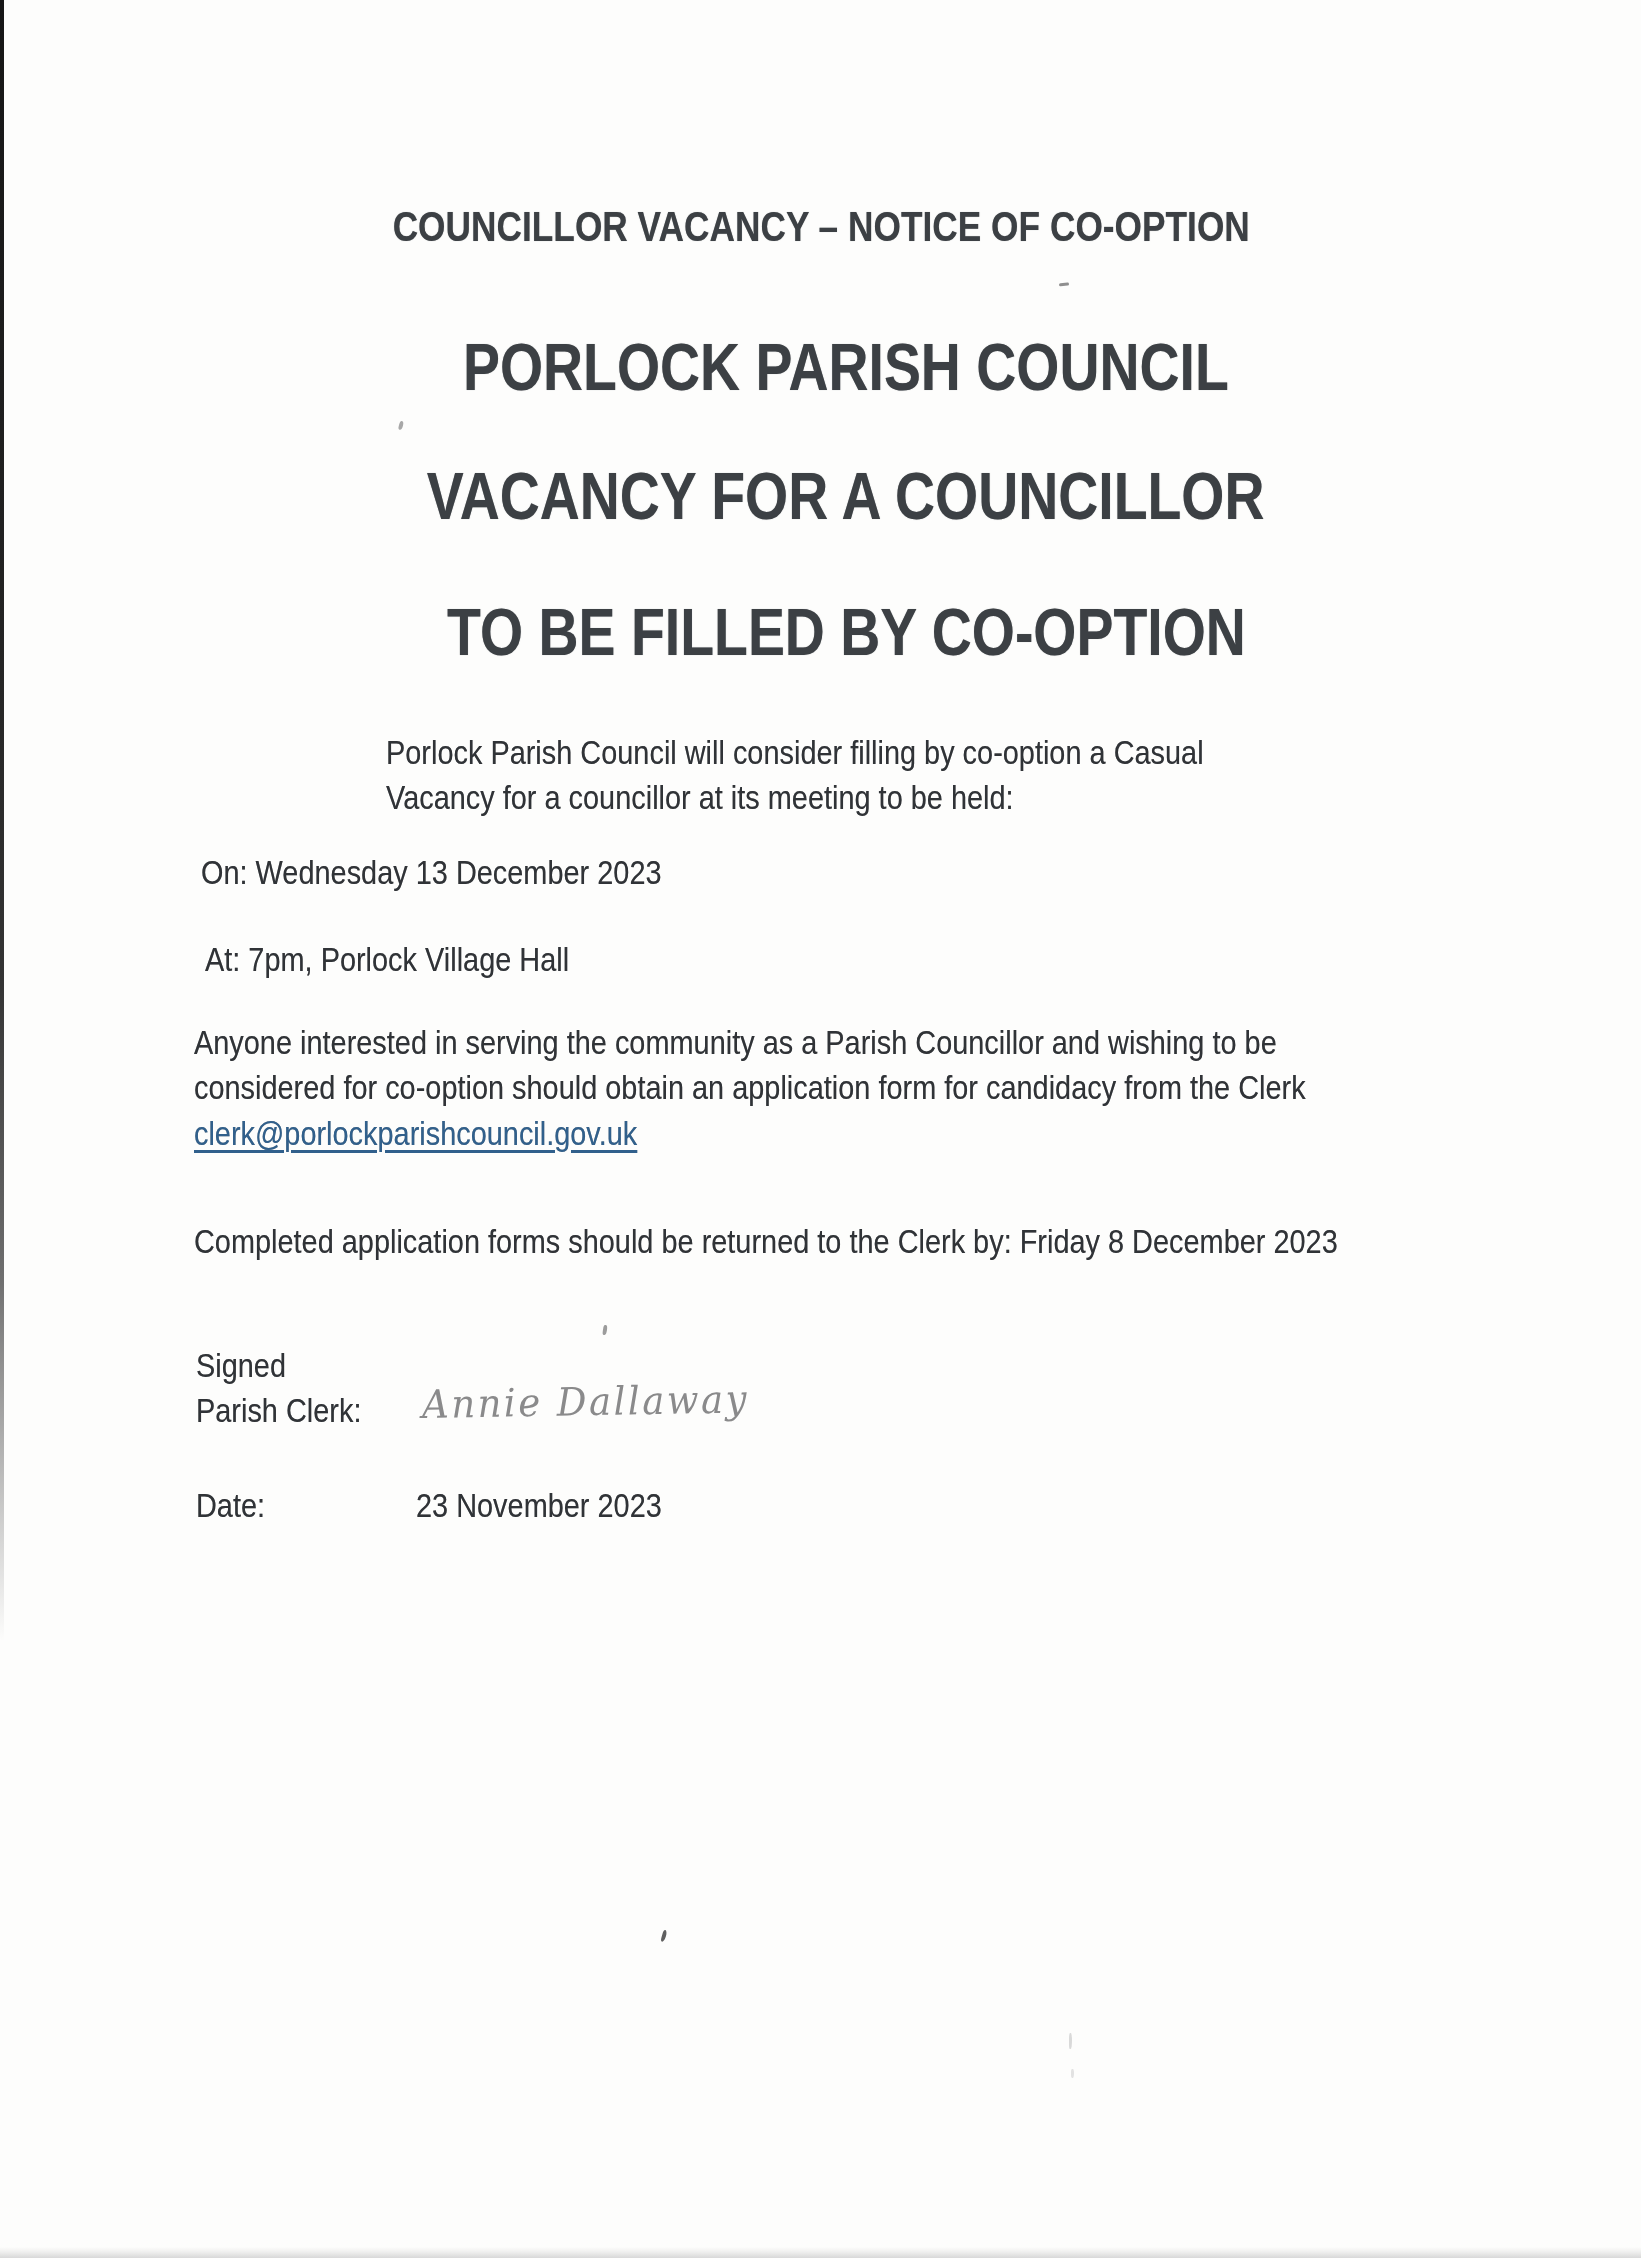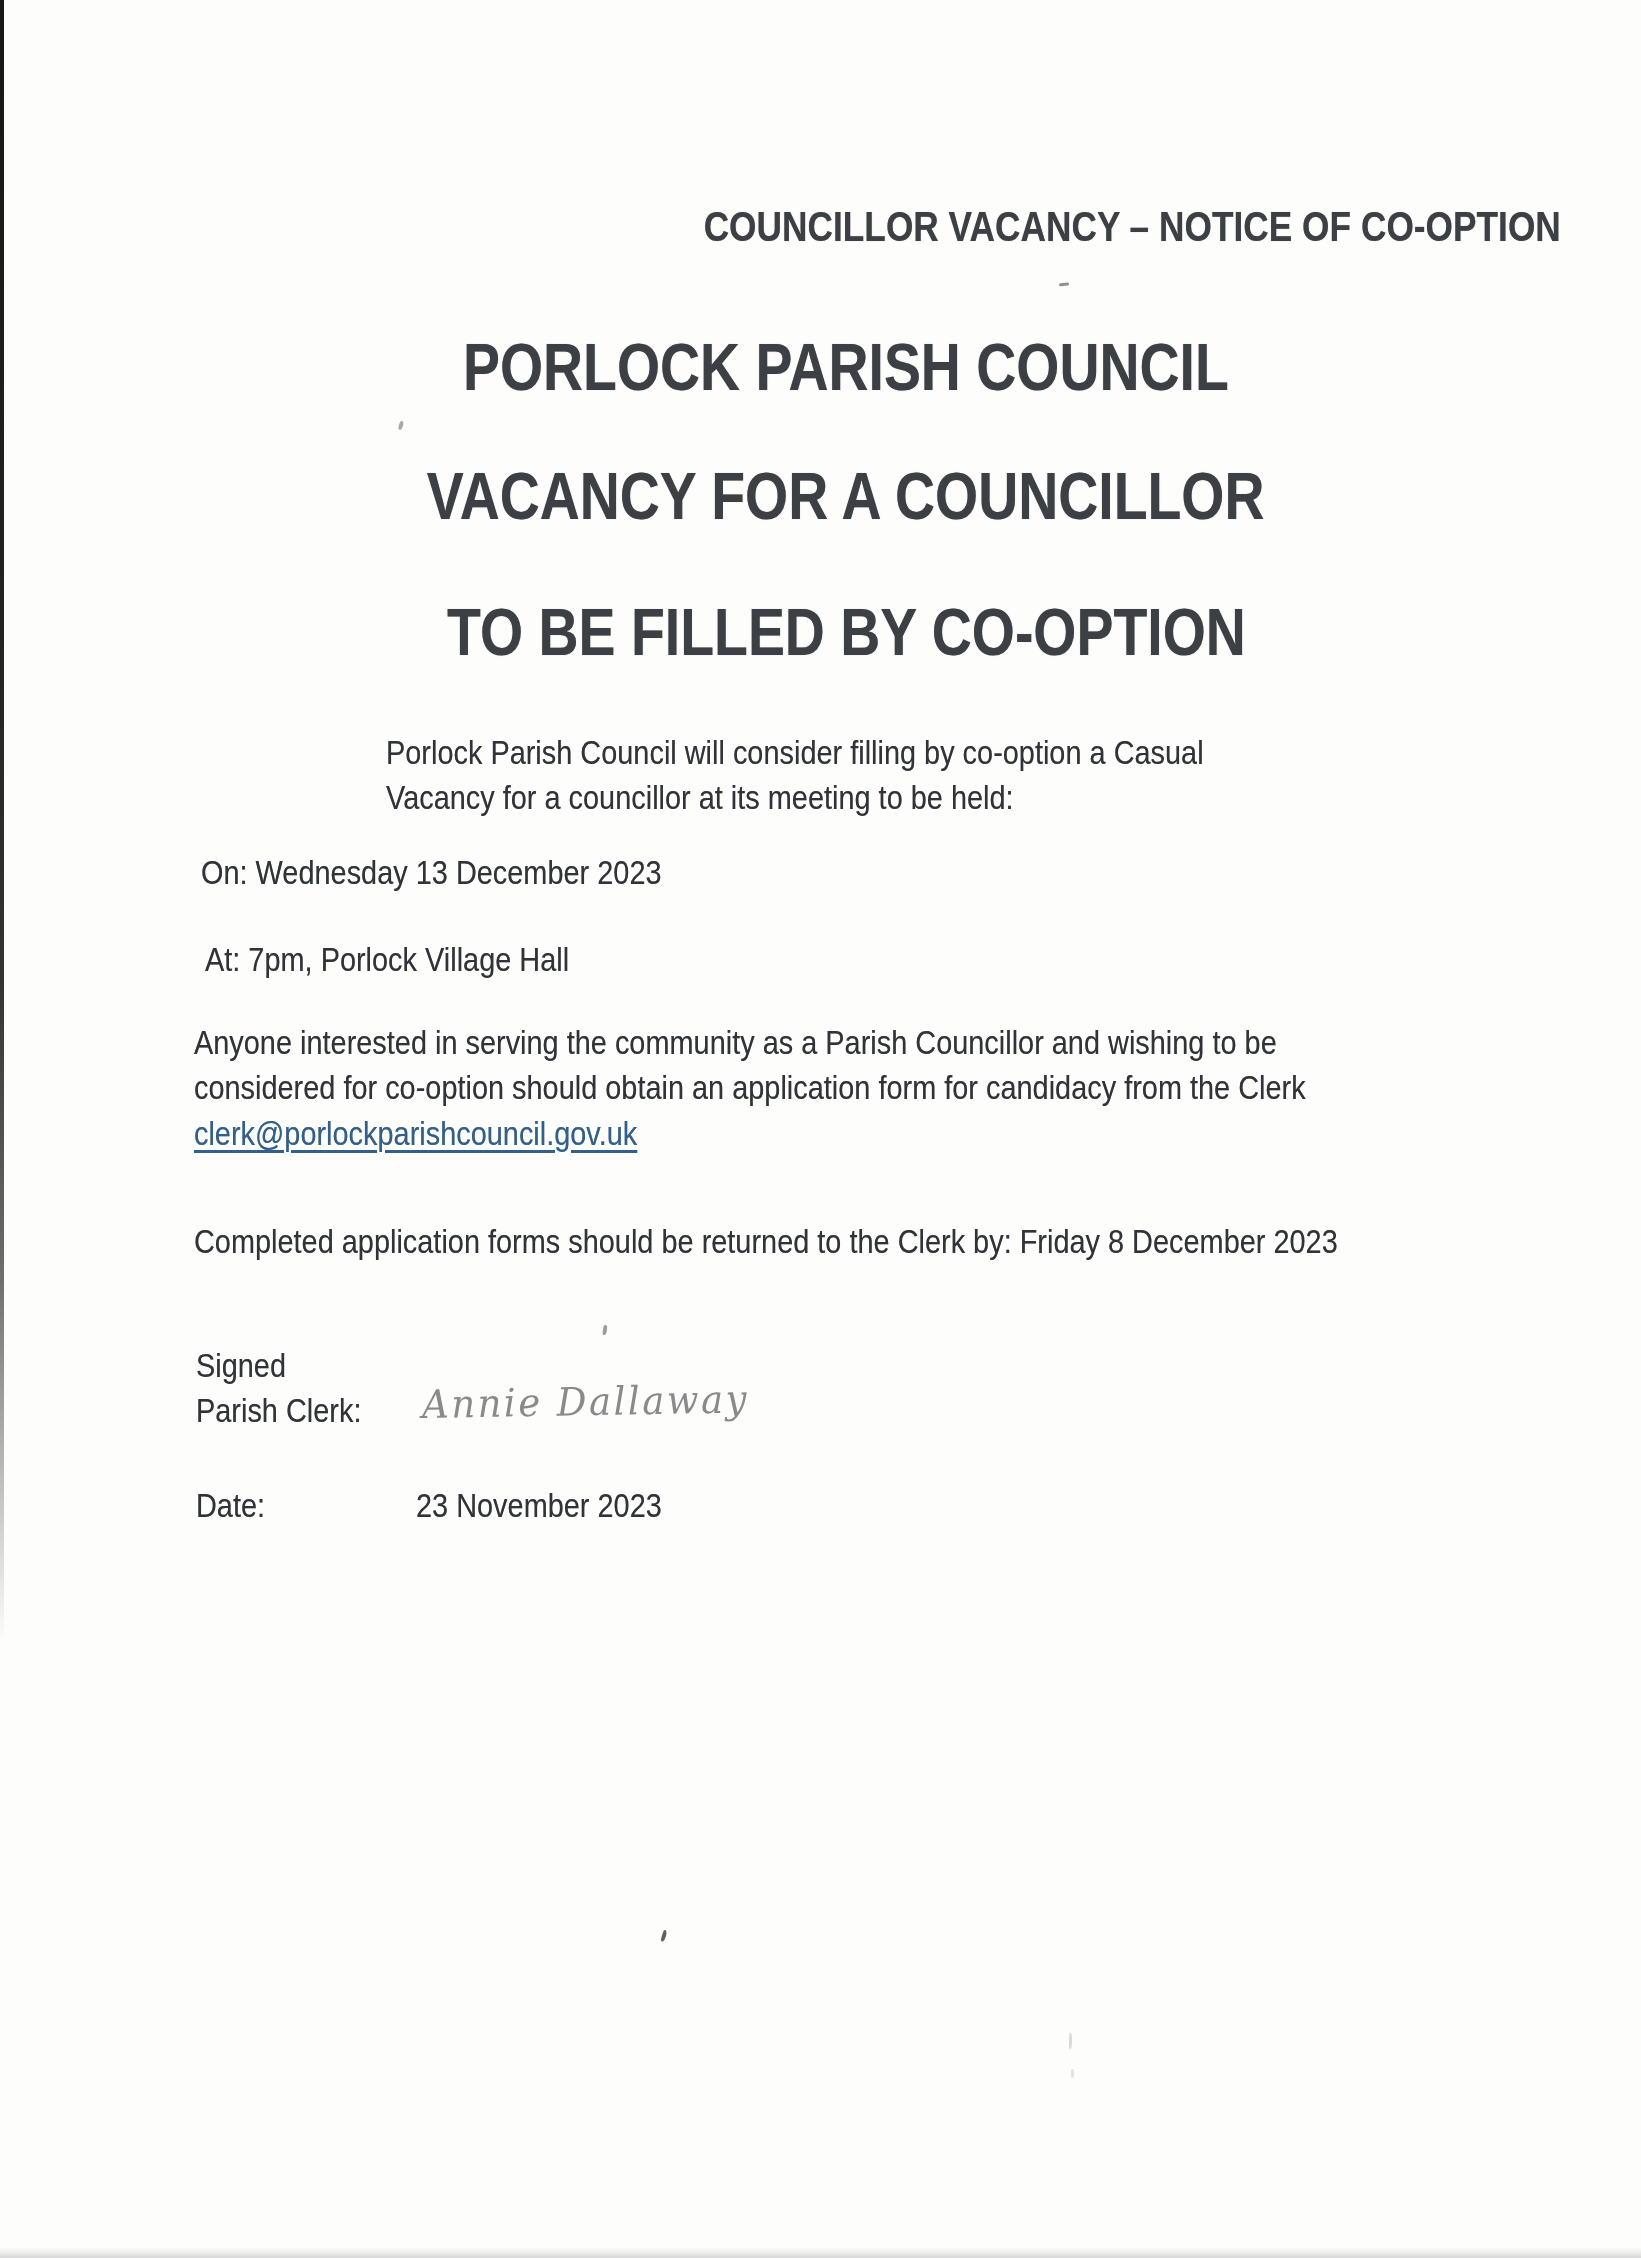--- a/index.html
+++ b/index.html
@@ -35,21 +35,21 @@
     position: absolute; left: 0; width: 100%;
     text-align: center; white-space: nowrap;
     font-weight: bold; color: #3c4044;
   }
   .center-line .squeeze {
     display: inline-block;
     transform: scaleX(0.84);
     transform-origin: 50% 50%;
     text-shadow: 0 0 0.9px rgba(70,74,78,0.55);
   }
-  .kicker { top: 206px; font-size: 42px; line-height: 42px; letter-spacing: 0px; text-align: right; }
+  .kicker { top: 206px; font-size: 42px; line-height: 42px; letter-spacing: 0px; }
   .bigh   { font-size: 66px; line-height: 66px; margin-left: 25px; }
   .h1 { top: 334px; }
   .h2 { top: 463px; }
   .h3 { top: 599px; }
 
   
   .line {
     position: absolute; white-space: nowrap;
     font-size: 34px; line-height: 41px;
     transform: scaleX(0.85);

